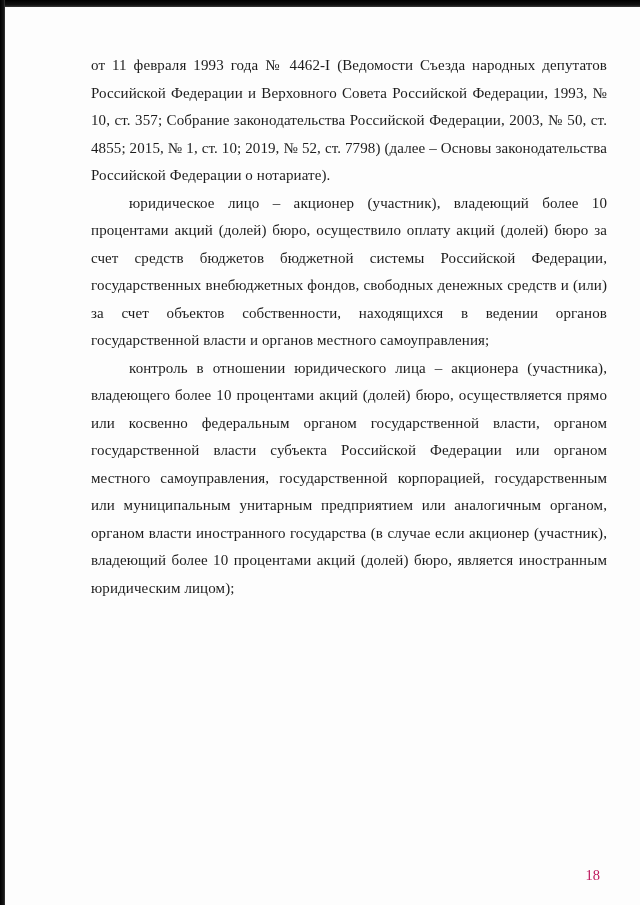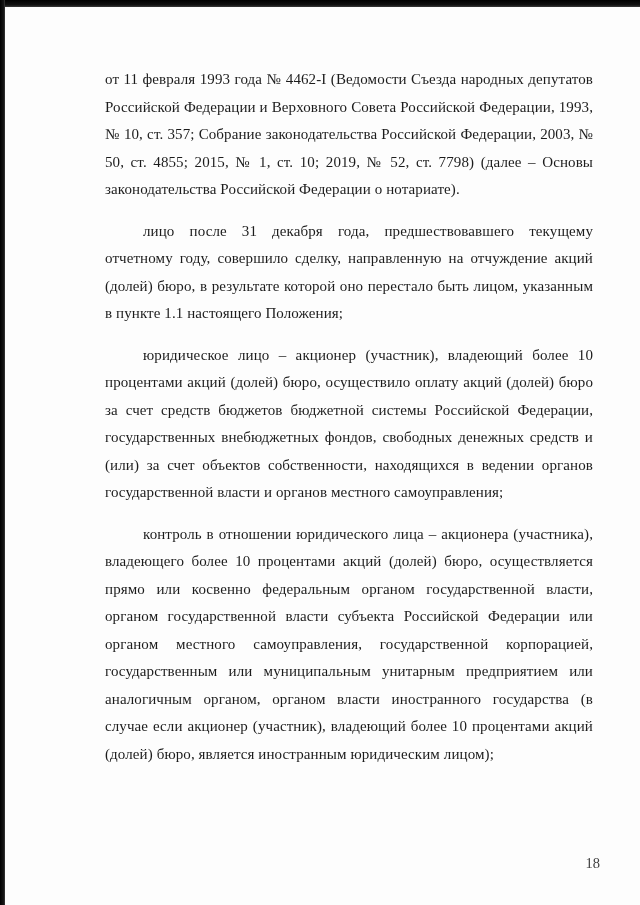--- a/index.html
+++ b/index.html
@@ -30,49 +30,48 @@
     width: 5px; height: 100%;
     background: linear-gradient(to right, #000 0%, #151515 70%, #3a3a3a 100%);
   }
   .content {
     position: absolute;
     top: 52px;
     left: 91px;
     width: 516px;
   }
   .content p {
-    margin: 14px;
+    margin: 0;
     padding: 0;
     font-size: 15px;
     line-height: 27.5px;
     text-align: justify;
     text-indent: 38px;
     letter-spacing: 0.1px;
   }
   .content p.no-indent {
     text-indent: 0;
   }
   .page-number {
     position: absolute;
     right: 40px;
-    bottom: 33px;
+    bottom: 21px;
     font-size: 14.5px;
-    color: #404040;
+    color: #be185d;
   }
 </style>
 </head>
 <body>
 
 <div class="page">
 
   <div class="scan-edge-top"></div>
   <div class="scan-edge-left"></div>
 
   <div class="content">
     <p class="no-indent">от 11 февраля 1993 года № 4462-I (Ведомости Съезда народных депутатов Российской Федерации и Верховного Совета Российской Федерации, 1993, № 10, ст. 357; Собрание законодательства Российской Федерации, 2003, № 50, ст. 4855; 2015, № 1, ст. 10; 2019, № 52, ст. 7798) (далее – Основы законодательства Российской Федерации о нотариате).</p>
-    <p>лицо после 31 декабря года, предшествовавшего текущему отчетному году, совершило сделку, направленную на отчуждение акций (долей) бюро, в результате которой оно перестало быть лицом, указанным в пункте 1.1 настоящего Положения;</p>
     <p>юридическое лицо – акционер (участник), владеющий более 10 процентами акций (долей) бюро, осуществило оплату акций (долей) бюро за счет средств бюджетов бюджетной системы Российской Федерации, государственных внебюджетных фондов, свободных денежных средств и (или) за счет объектов собственности, находящихся в ведении органов государственной власти и органов местного самоуправления;</p>
     <p>контроль в отношении юридического лица – акционера (участника), владеющего более 10 процентами акций (долей) бюро, осуществляется прямо или косвенно федеральным органом государственной власти, органом государственной власти субъекта Российской Федерации или органом местного самоуправления, государственной корпорацией, государственным или муниципальным унитарным предприятием или аналогичным органом, органом власти иностранного государства (в случае если акционер (участник), владеющий более 10 процентами акций (долей) бюро, является иностранным юридическим лицом);</p>
   </div>
 
   <div class="page-number">18</div>
 
 </div>
 
 </body></html>

